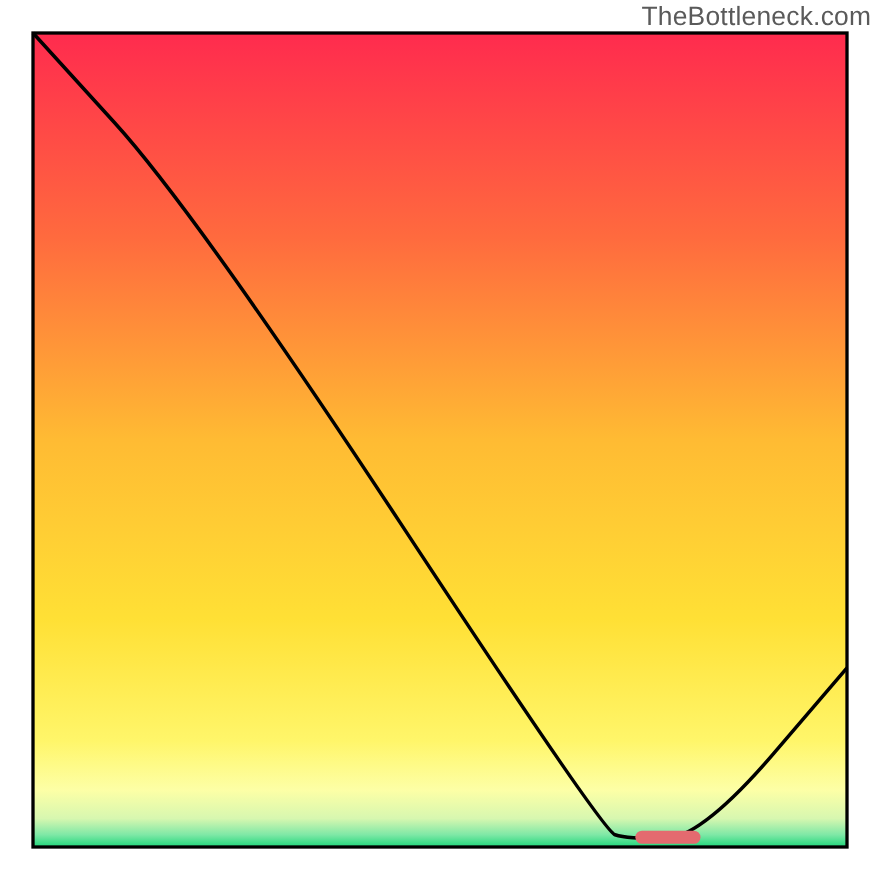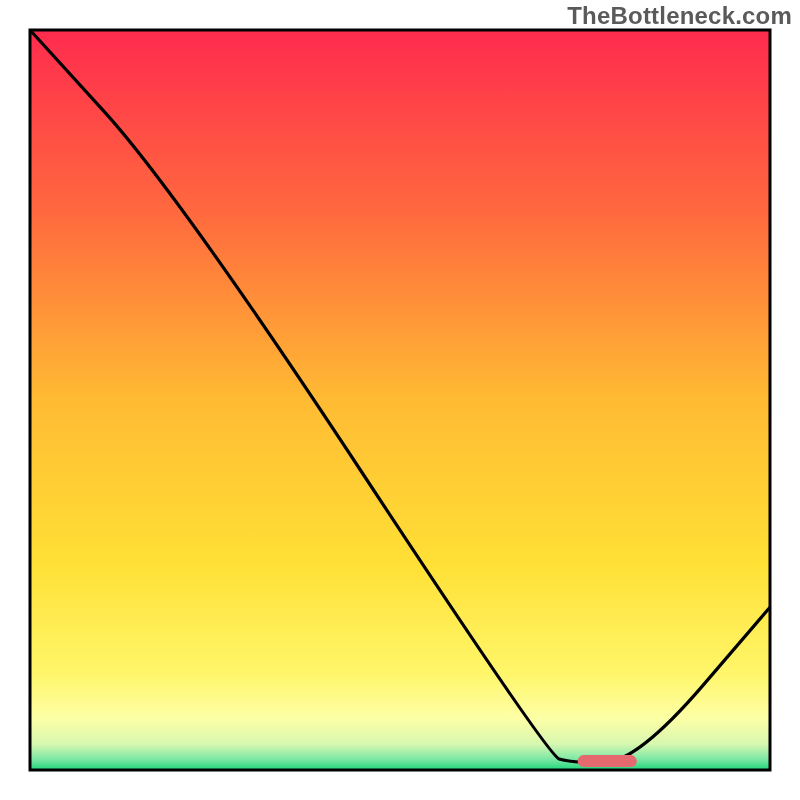--- a/index.html
+++ b/index.html
@@ -13,21 +13,21 @@
   .container {
     position: relative;
     width: 800px;
     height: 800px;
   }
   .watermark {
     position: absolute;
     top: 2px;
     right: 8px;
     font-size: 24px;
-    font-weight: 700;
+    font-weight: 400;
     color: #5a5a5a;
     letter-spacing: 0.2px;
     z-index: 10;
   }
   svg.chart {
     position: absolute;
     top: 0;
     left: 0;
     width: 800px;
     height: 800px;

